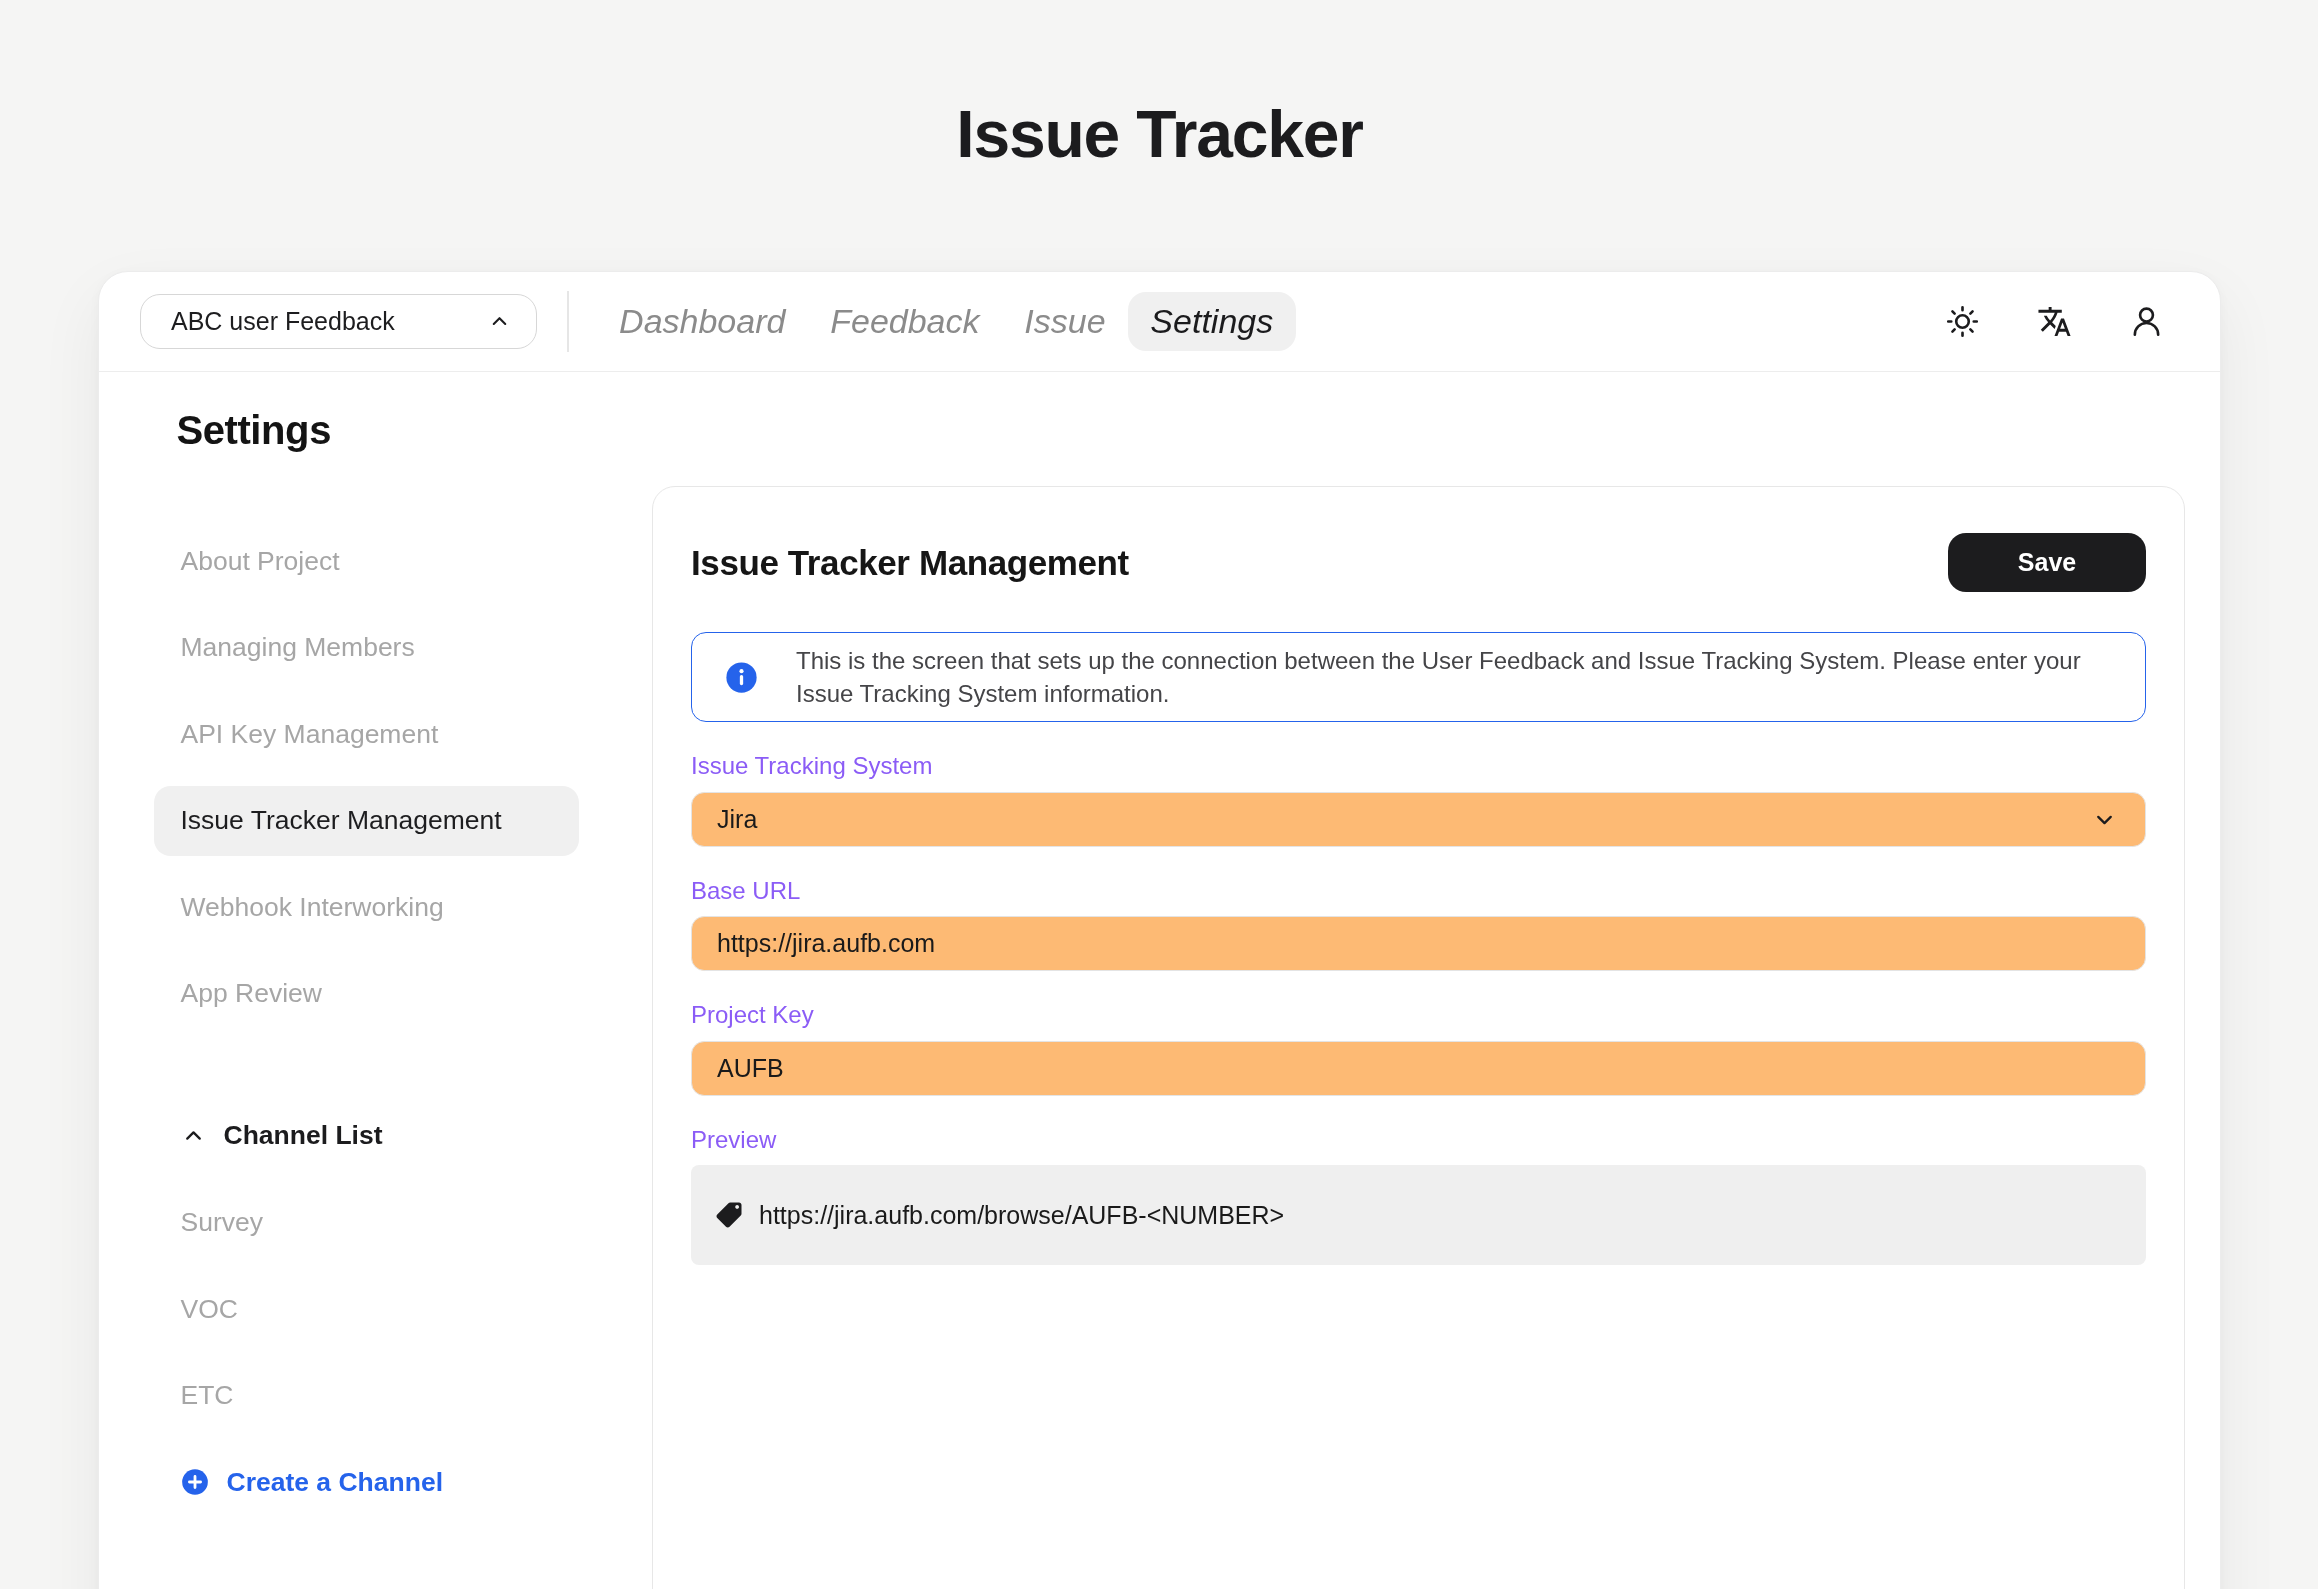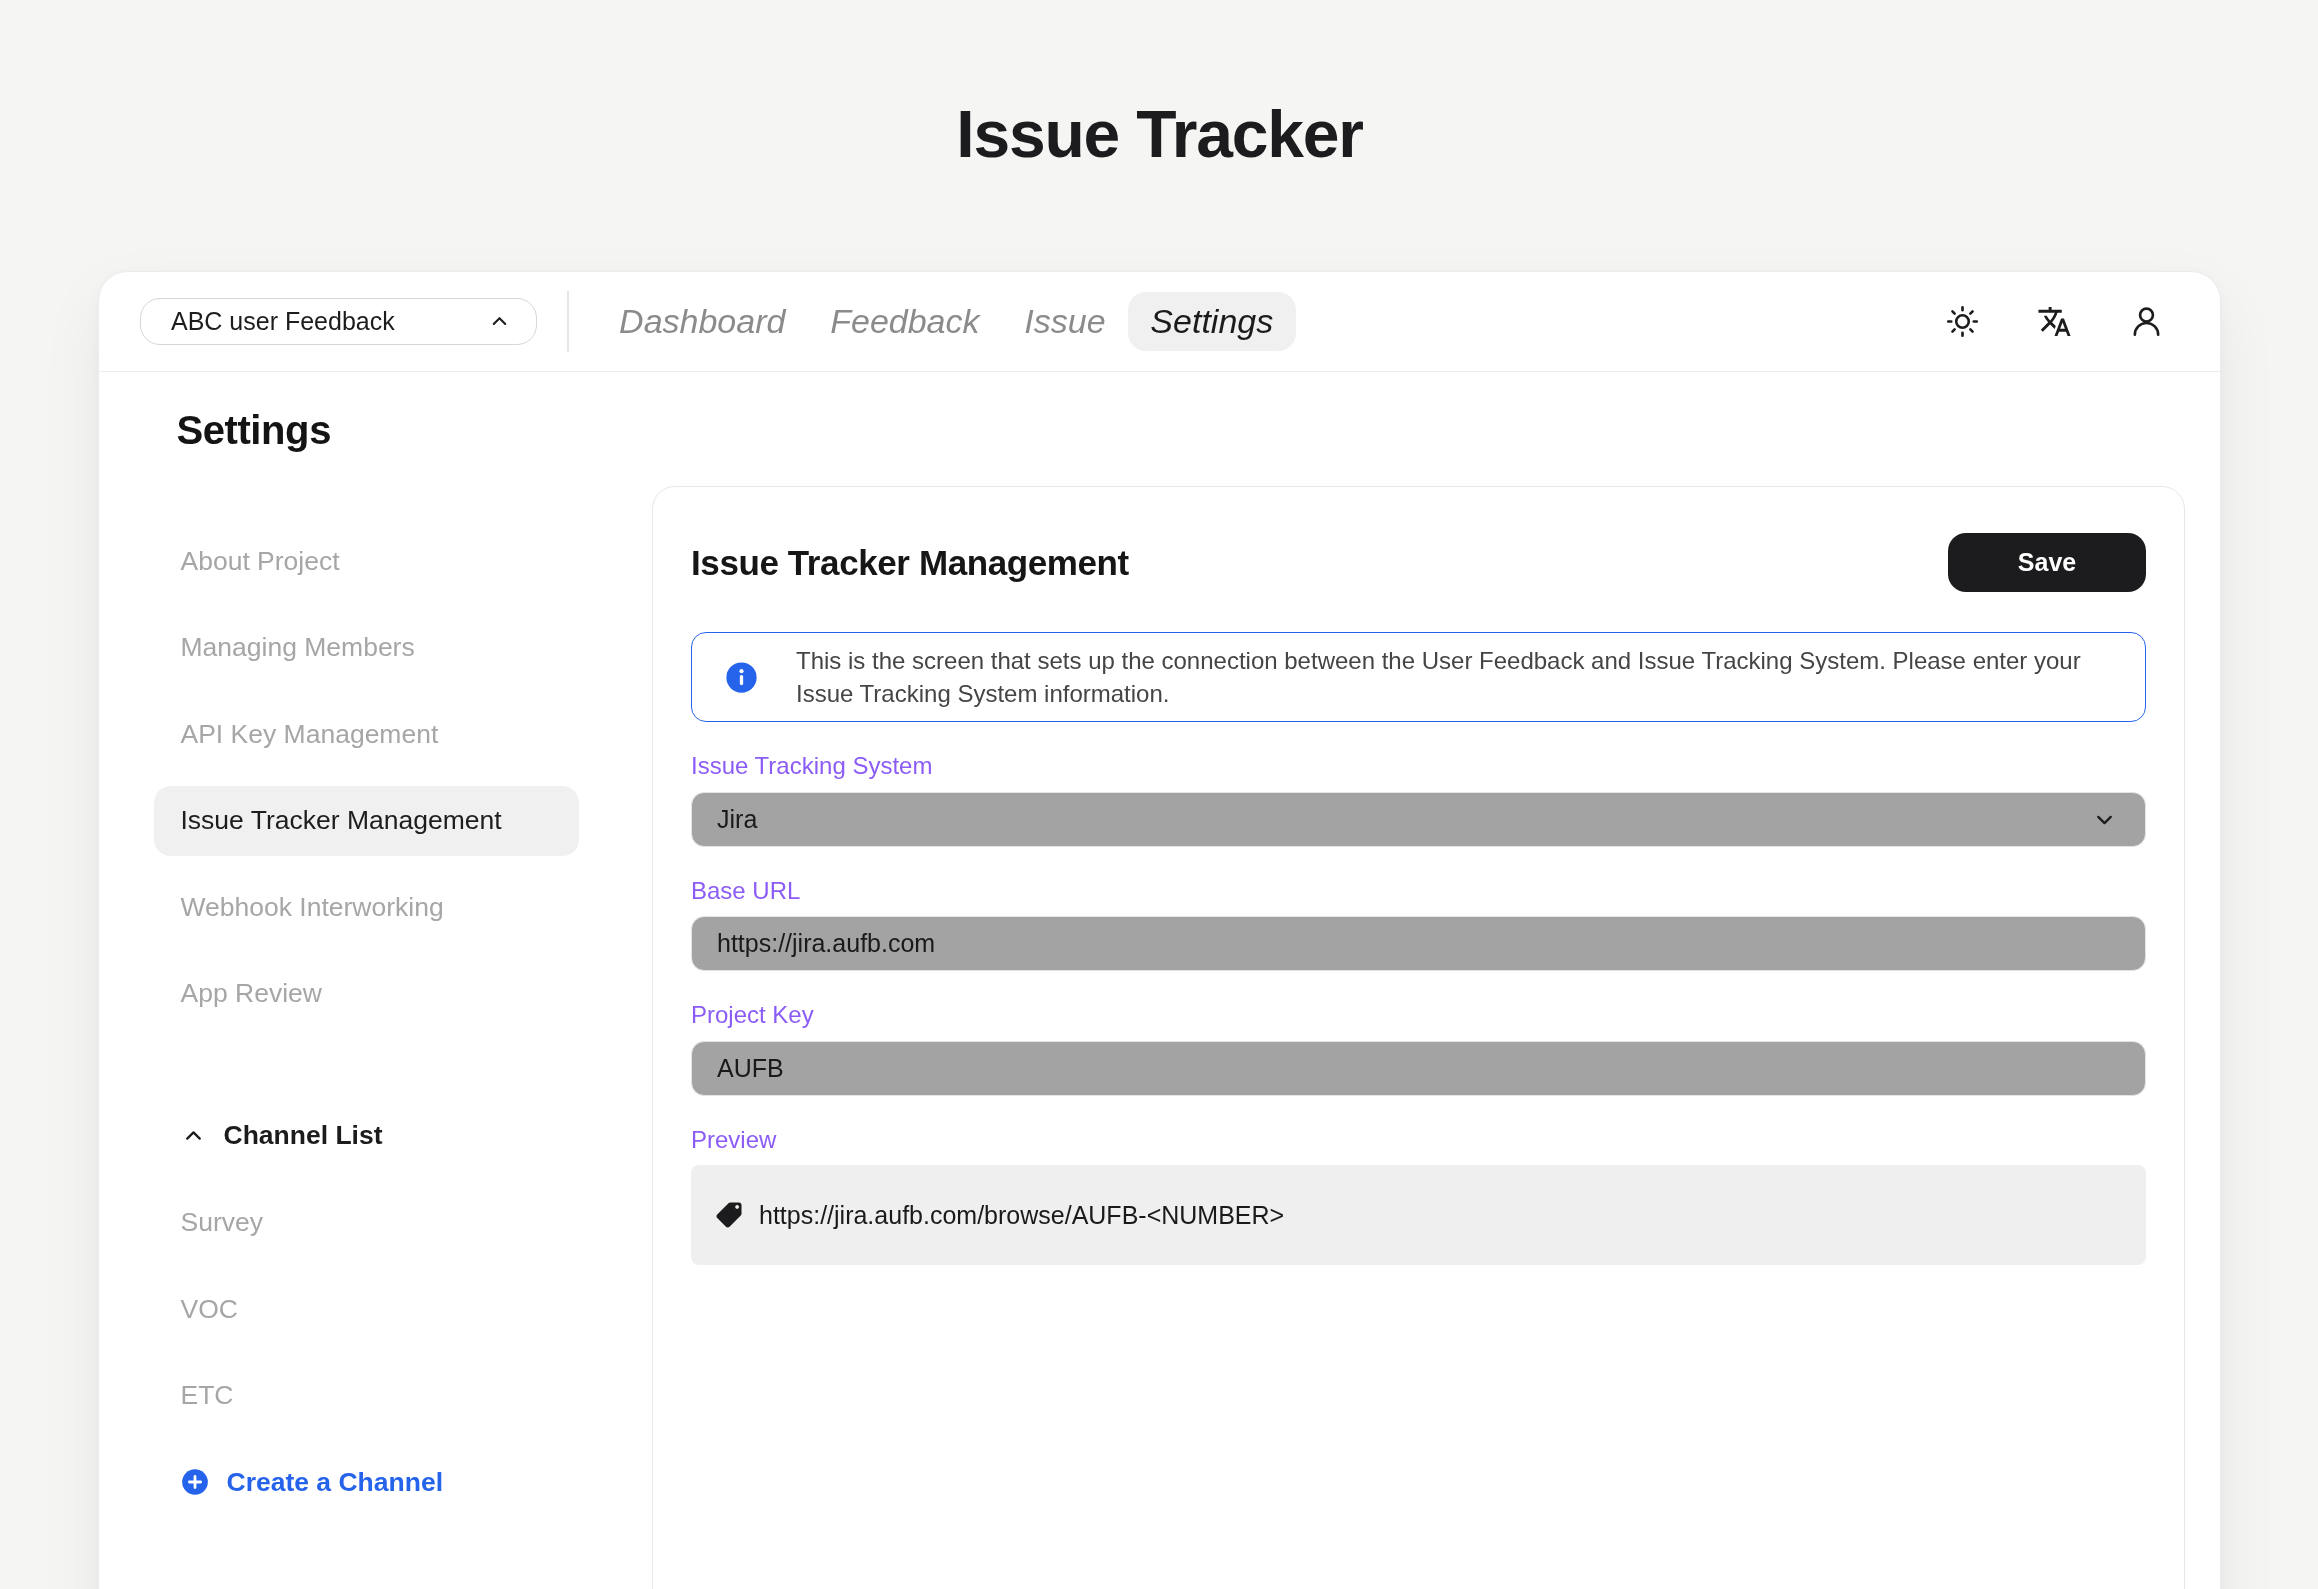--- a/index.html
+++ b/index.html
@@ -35,21 +35,21 @@
   }
 
   
   .app-header {
     display: flex; align-items: center;
     height: 100px;
     padding: 0 56px 0 41px;
     border-bottom: 1.7px solid #ededed;
   }
   .project-select {
-    width: 397px; height: 47px;
+    width: 397px; height: 55px;
     border: 1.7px solid #d7d7d7;
     border-radius: 20px;
     background: #fff;
     display: flex; align-items: center; justify-content: space-between;
     padding: 0 25px 0 30px;
     font-size: 25px; font-weight: 500; color: #1d1d1f;
   }
   .vdiv { width: 1.7px; height: 61px; background: #e6e6e6; margin: 0 28px 0 30px; }
   .top-nav { display: flex; align-items: center; }
   .nav-item {
@@ -112,21 +112,21 @@
   }
   .info-box svg { width: 33px; height: 33px; flex: none; }
   .info-text { font-size: 24px; line-height: 33px; color: #454548; }
 
   .field-label { margin-top: 30px; font-size: 24px; font-weight: 500; color: #8b5cf6; }
   .text-input, .select-box {
     margin-top: 11.6px;
     width: 100%; height: 55px;
     border: 1.7px solid #e4e4e4;
     border-radius: 13.2px;
-    background: #a3a3a3;
+    background: #fdba74;
     font-size: 25px; color: #1a1a1a;
     padding: 0 25px;
     display: block;
   }
   .select-box {
     display: flex; align-items: center; justify-content: space-between;
     padding: 0 28px 0 25px;
   }
   .select-box svg { width: 25px; height: 25px; }
   .preview-box {

